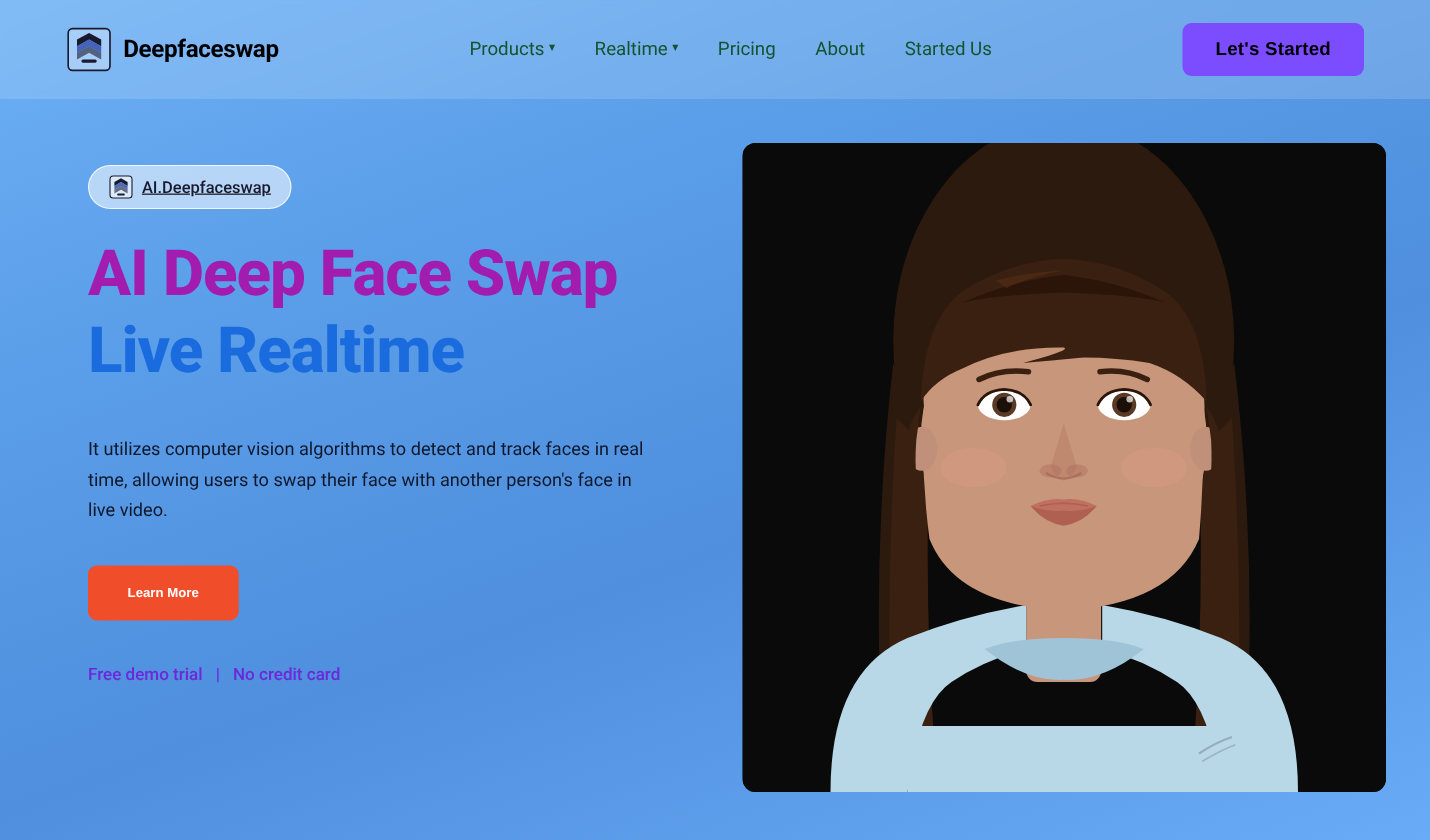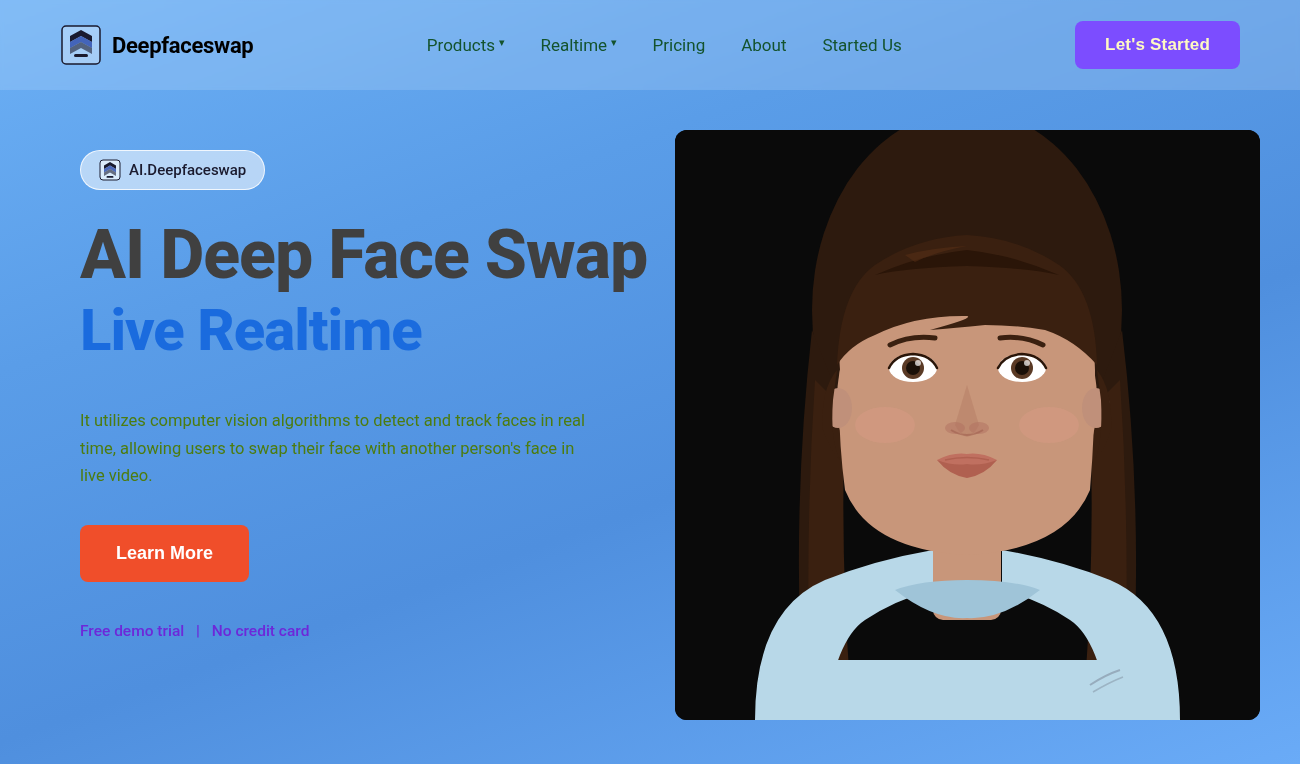--- a/index.html
+++ b/index.html
@@ -63,21 +63,21 @@
       gap: 4px;
     }
 
     .nav-link .chevron {
       font-size: 11px;
       margin-top: 1px;
     }
 
     .cta-button {
       background: #7c4dff;
-      color: #fef9c3;
+      color: #000000;
       border: none;
       border-radius: 8px;
       padding: 14px 30px;
       font-size: 17px;
       font-weight: 600;
       cursor: pointer;
       letter-spacing: 0.2px;
     }
 
     
@@ -96,37 +96,38 @@
 
     .badge {
       display: inline-flex;
       align-items: center;
       gap: 8px;
       background: rgba(255,255,255,0.55);
       border: 1.5px solid rgba(255,255,255,0.8);
       border-radius: 50px;
       padding: 8px 18px;
       margin-bottom: 28px;
+      text-decoration: underline;
     }
 
     .badge-icon {
       width: 22px;
       height: 22px;
     }
 
     .badge-text {
       font-size: 15px;
       color: #1a1a2e;
       font-weight: 500;
     }
 
     .hero-title-white {
-      font-size: 68px;
+      font-size: 58px;
       font-weight: 800;
-      color: #404040;
+      color: #a21caf;
       line-height: 1.1;
       margin-bottom: 4px;
       letter-spacing: -1px;
     }
 
     .hero-title-blue {
       font-size: 58px;
       font-weight: 800;
       color: #1a6bde;
       line-height: 1.15;
@@ -137,33 +138,33 @@
     .hero-description {
       font-size: 16.5px;
       color: #2a2a4a;
       line-height: 1.65;
       margin-bottom: 18px;
       max-width: 510px;
     }
 
     .hero-description-2 {
       font-size: 16.5px;
-      color: #4d7c0f;
+      color: #0f172a;
       line-height: 1.65;
       margin-bottom: 36px;
       max-width: 510px;
     }
 
     .learn-more-btn {
       background: #f04e2a;
       color: white;
       border: none;
       border-radius: 8px;
       padding: 18px 36px;
-      font-size: 18px;
+      font-size: 12px;
       font-weight: 600;
       cursor: pointer;
       margin-bottom: 22px;
       display: inline-block;
     }
 
     .free-trial-text {
       font-size: 15.5px;
       color: #1a7a3a;
       font-weight: 500;

